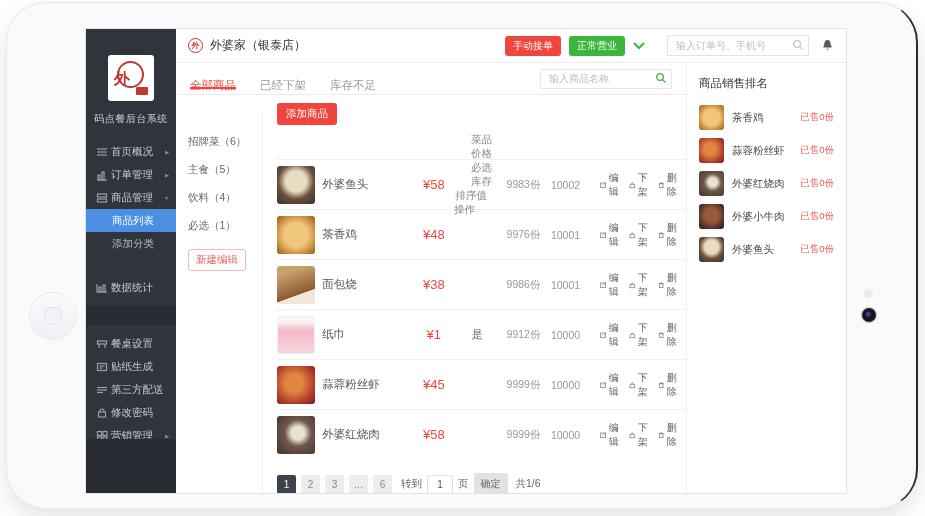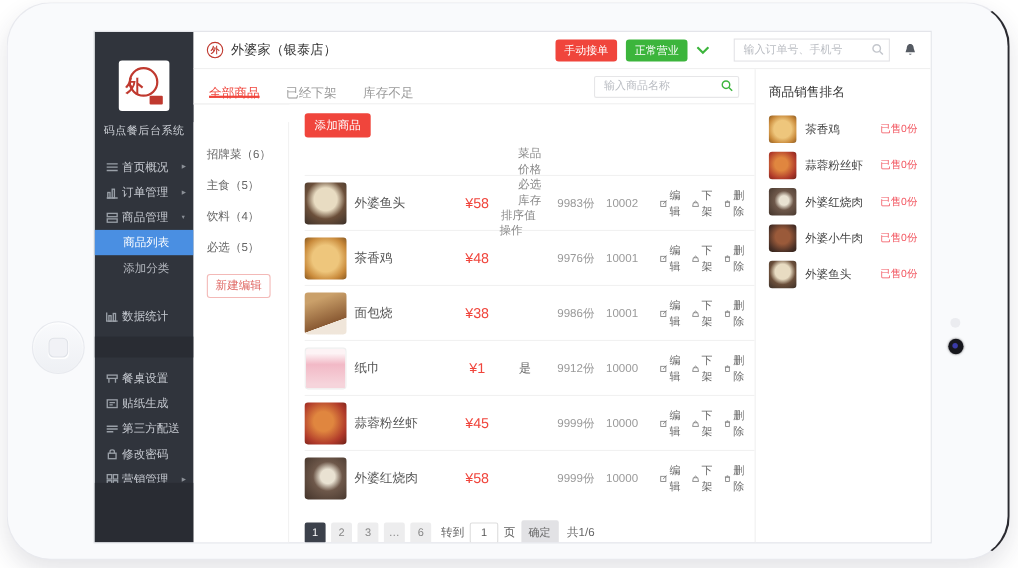--- a/index.html
+++ b/index.html
@@ -278,21 +278,21 @@
             <circle cx="5" cy="5" r="3.4" fill="none" stroke="#3cb53c" stroke-width="1.3"></circle>
             <line x1="7.6" y1="7.6" x2="10.6" y2="10.6" stroke="#3cb53c" stroke-width="1.3"></line>
           </svg>
       </span>
     </div>
 
     <div class="cats">
       <div class="cat">招牌菜（6）</div>
       <div class="cat">主食（5）</div>
       <div class="cat">饮料（4）</div>
-      <div class="cat">必选（5）</div>
+      <div class="cat">必选（1）</div>
       <button class="btn-newcat">新建编辑</button>
     </div>
 
     <div class="main">
       <button class="btn-add">添加商品</button>
 
       <div class="thead">
         <div class="cthumb"></div>
         <div class="cname chd">菜品</div>
         <div class="cprice chd" style="color:#888;font-weight:normal;">价格</div>

